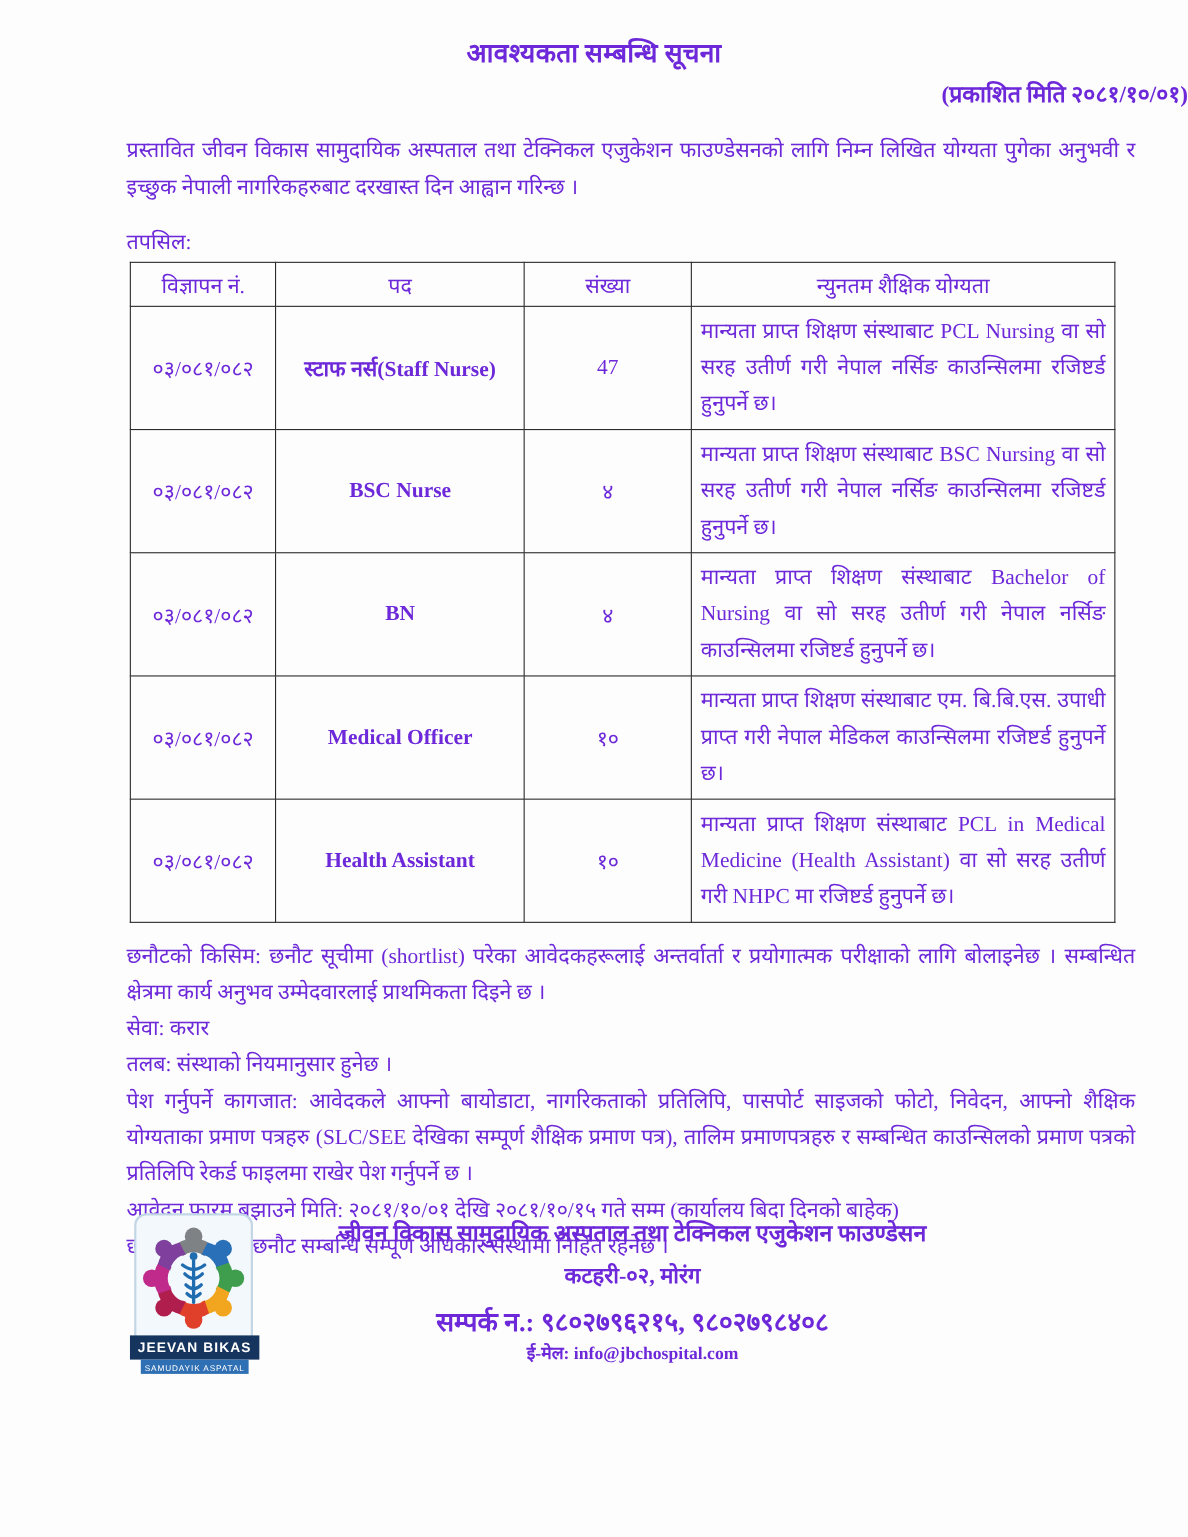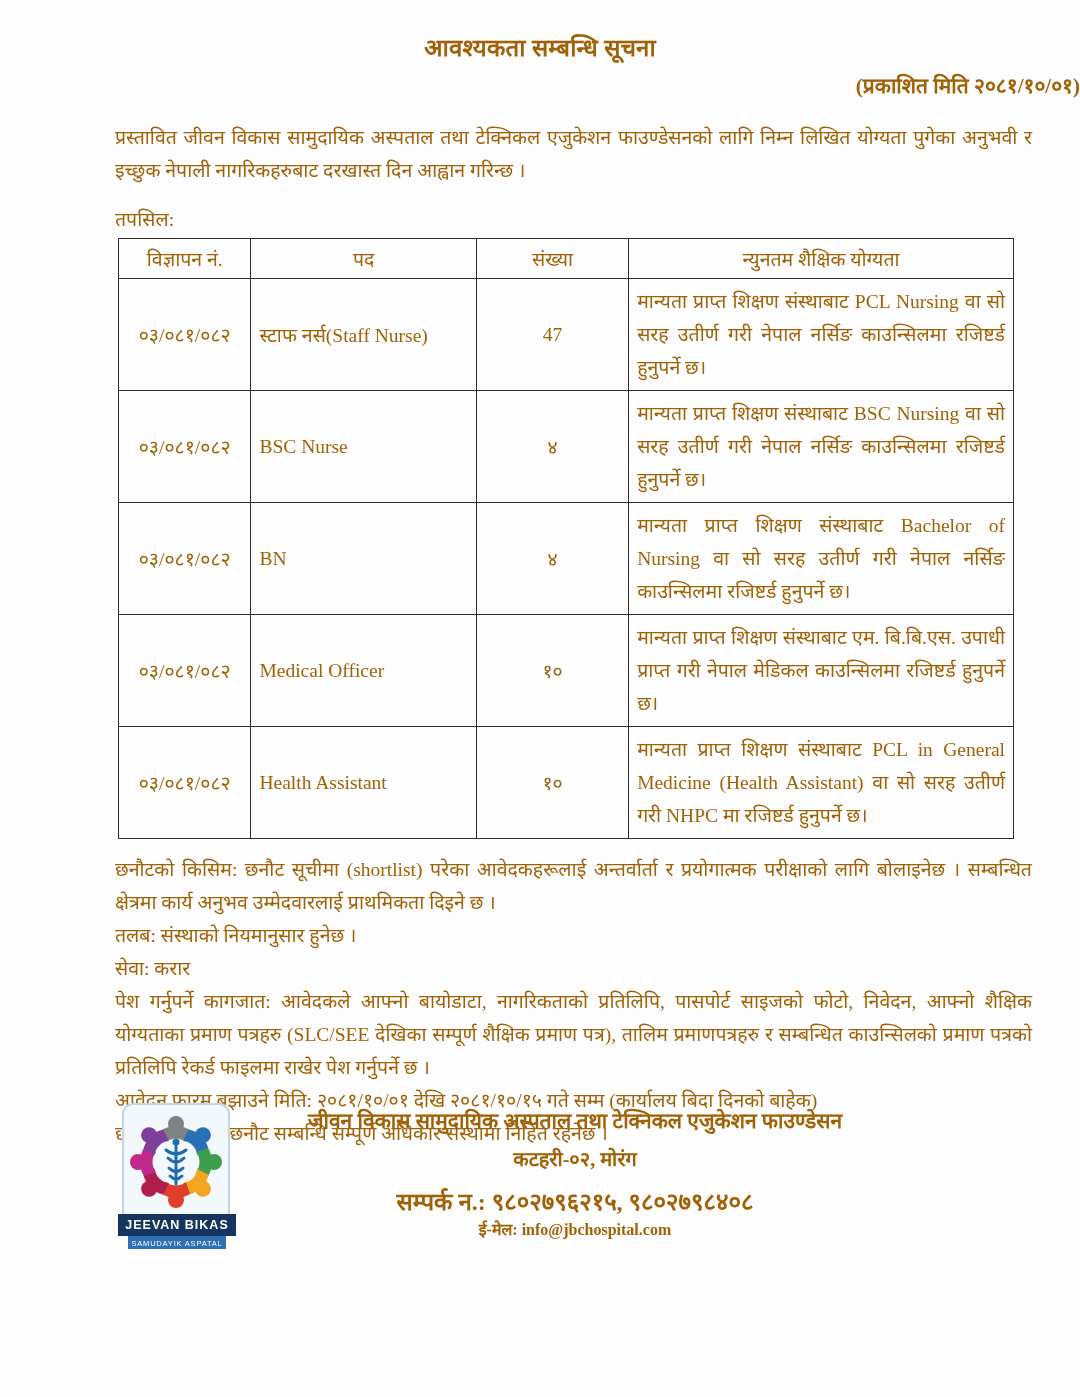--- a/index.html
+++ b/index.html
@@ -4,21 +4,21 @@
 <style>
   * { margin: 0; padding: 0; box-sizing: border-box; }
   html, body { background: #e8e8e8; }
   body { font-family: "Liberation Serif", "DejaVu Serif", serif; }
   .page {
     position: relative;
     width: 1080px;
     height: 1397px;
     margin: 0 auto;
     background: #fdfdfd;
-    color: #a16207;
+    color: #6d28d9;
     overflow: hidden;
   }
   .doc-title {
     text-align: center;
     font-weight: bold;
     font-size: 24px;
     padding-top: 30px;
     letter-spacing: 0.2px;
   }
   .doc-subtitle {
@@ -52,21 +52,21 @@
     padding: 6px 8px;
     height: 38px;
     text-align: center;
   }
   table.vacancy td {
     padding: 6px 8px;
     height: 104px;
     vertical-align: middle;
   }
   td.c-adno { text-align: center; }
-  td.c-post { text-align: left; }
+  td.c-post { text-align: center; font-weight: bold; }
   td.c-count { text-align: center; }
   td.c-qual {
     text-align: justify;
     line-height: 33px;
     padding: 8px 12px;
   }
   col.col-adno { width: 14.8%; }
   col.col-post { width: 25.2%; }
   col.col-count { width: 17.0%; }
   col.col-qual { width: 43.0%; }
@@ -152,29 +152,29 @@
       <tr>
         <td class="c-adno">०३/०८१/०८२</td>
         <td class="c-post">Medical Officer</td>
         <td class="c-count">१०</td>
         <td class="c-qual">मान्यता प्राप्त शिक्षण संस्थाबाट एम. बि.बि.एस. उपाधी प्राप्त गरी नेपाल मेडिकल काउन्सिलमा रजिष्टर्ड हुनुपर्ने छ।</td>
       </tr>
       <tr>
         <td class="c-adno">०३/०८१/०८२</td>
         <td class="c-post">Health Assistant</td>
         <td class="c-count">१०</td>
-        <td class="c-qual">मान्यता प्राप्त शिक्षण संस्थाबाट PCL in General Medicine (Health Assistant) वा सो सरह उतीर्ण गरी NHPC मा रजिष्टर्ड  हुनुपर्ने छ।</td>
+        <td class="c-qual">मान्यता प्राप्त शिक्षण संस्थाबाट PCL in Medical Medicine (Health Assistant) वा सो सरह उतीर्ण गरी NHPC मा रजिष्टर्ड  हुनुपर्ने छ।</td>
       </tr>
     </tbody>
   </table>
 
   <div class="notes">
     <div class="note-line">छनौटको किसिम: छनौट सूचीमा (shortlist) परेका आवेदकहरूलाई अन्तर्वार्ता र प्रयोगात्मक परीक्षाको लागि बोलाइनेछ । सम्बन्धित क्षेत्रमा कार्य अनुभव उम्मेदवारलाई प्राथमिकता दिइने छ ।</div>
+    <div class="note-line">सेवा: करार</div>
     <div class="note-line">तलब: संस्थाको नियमानुसार हुनेछ ।</div>
-    <div class="note-line">सेवा: करार</div>
     <div class="note-line">पेश गर्नुपर्ने कागजात: आवेदकले आफ्नो बायोडाटा, नागरिकताको प्रतिलिपि, पासपोर्ट साइजको फोटो, निवेदन, आफ्नो शैक्षिक योग्यताका प्रमाण पत्रहरु (SLC/SEE देखिका सम्पूर्ण शैक्षिक प्रमाण पत्र), तालिम प्रमाणपत्रहरु र सम्बन्धित काउन्सिलको प्रमाण पत्रको प्रतिलिपि रेकर्ड फाइलमा राखेर पेश गर्नुपर्ने छ ।</div>
     <div class="note-line">आवेदन फारम बुझाउने मिति: २०८१/१०/०१ देखि २०८१/१०/१५ गते सम्म (कार्यालय बिदा दिनको बाहेक)</div>
     <div class="note-line">छनौट अधिकार: छनौट सम्बन्धि सम्पूर्ण अधिकार संस्थामा निहित रहनेछ ।</div>
   </div>
 
   <div class="footer">
 
     <div class="footer-logo">
       <svg width="118" height="148" viewBox="0 0 118 148">
 

